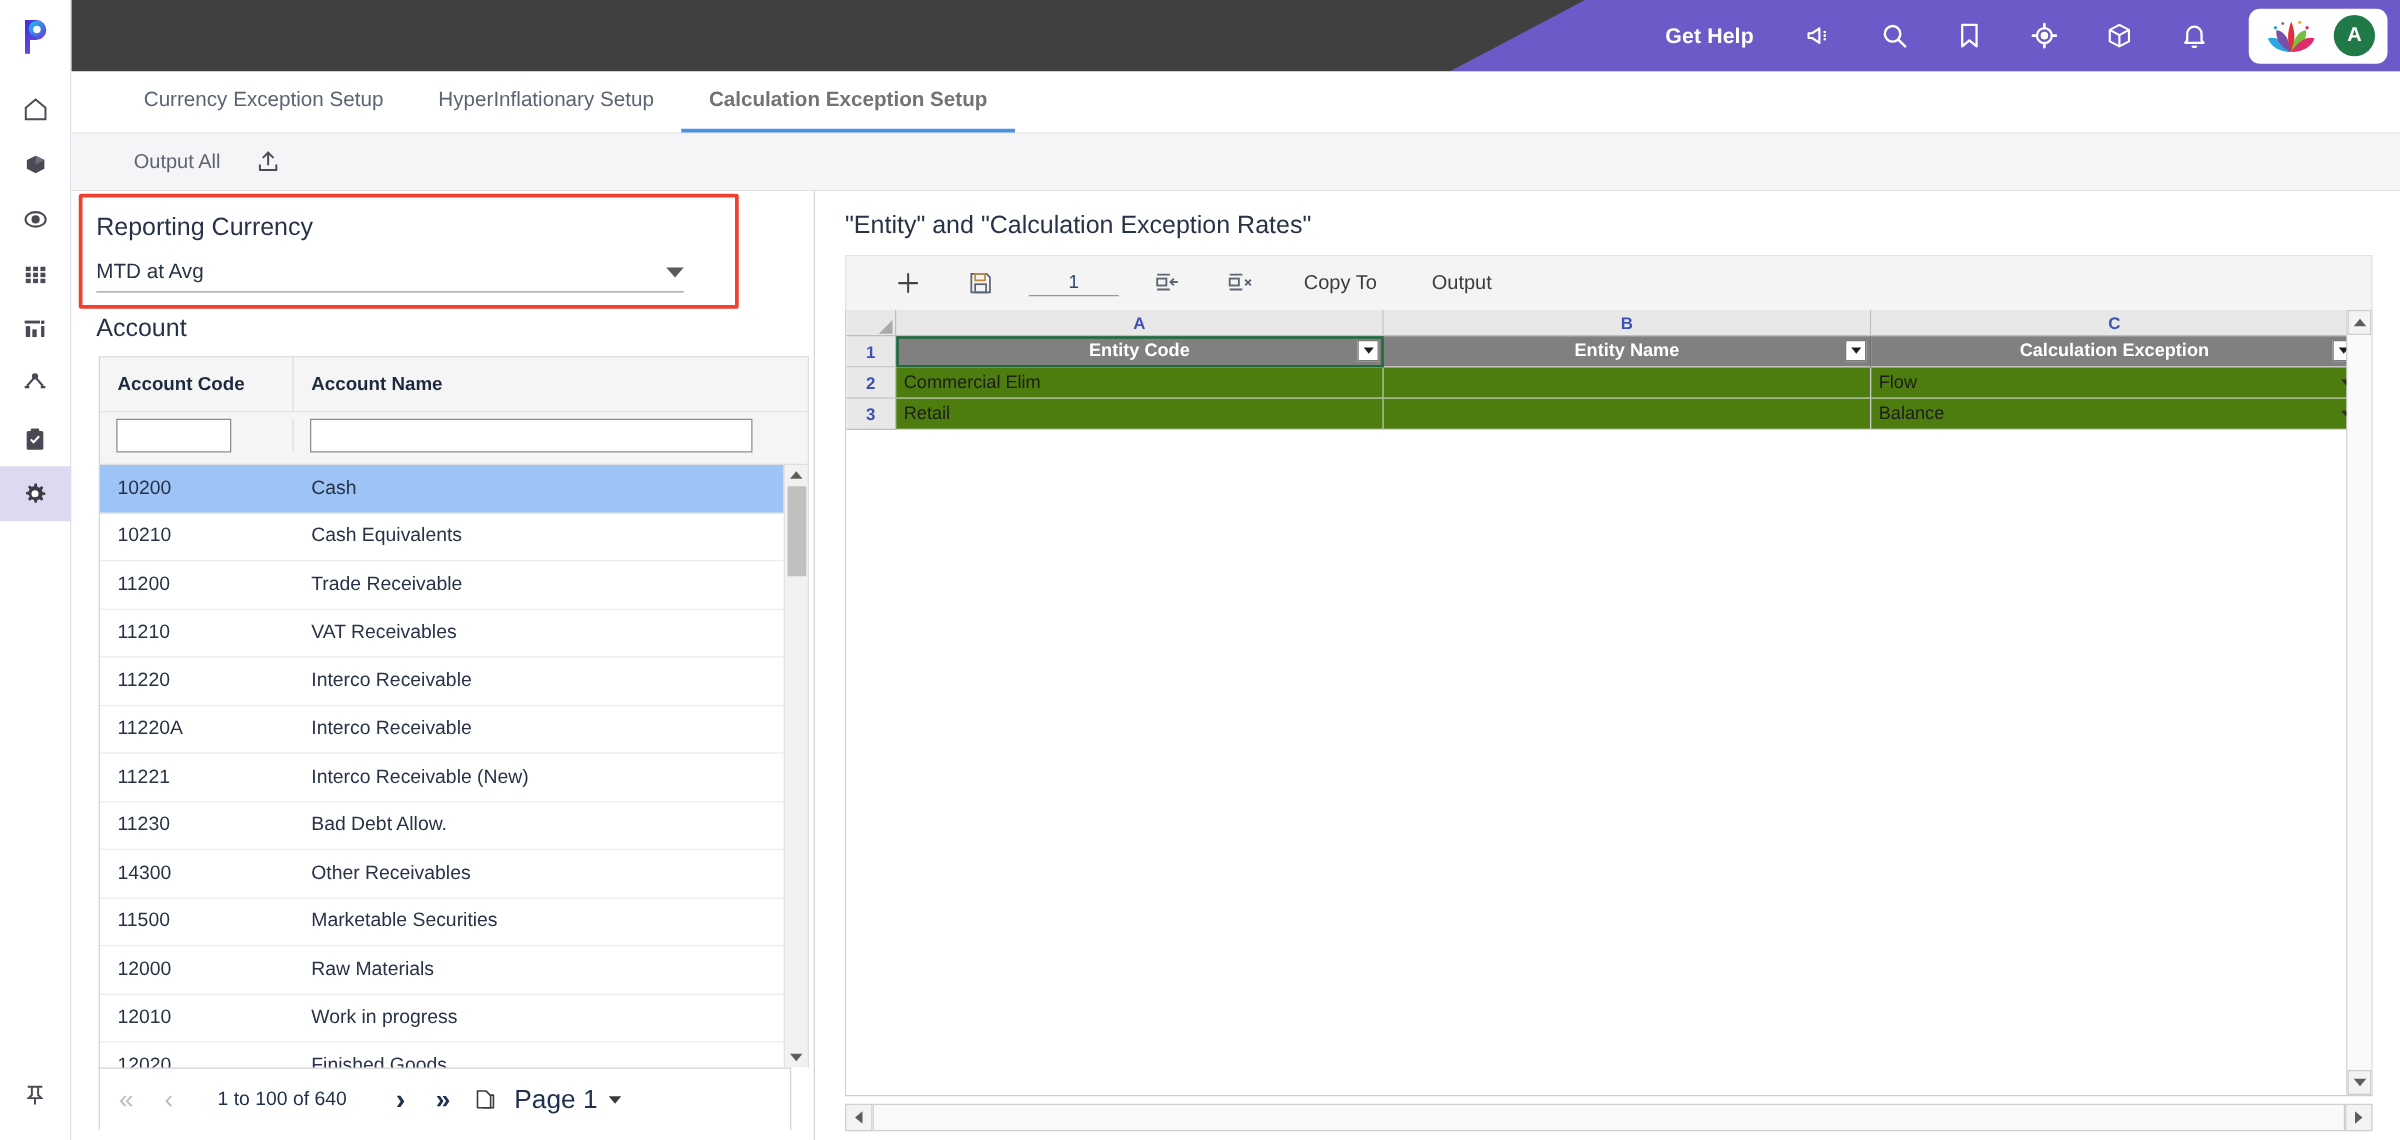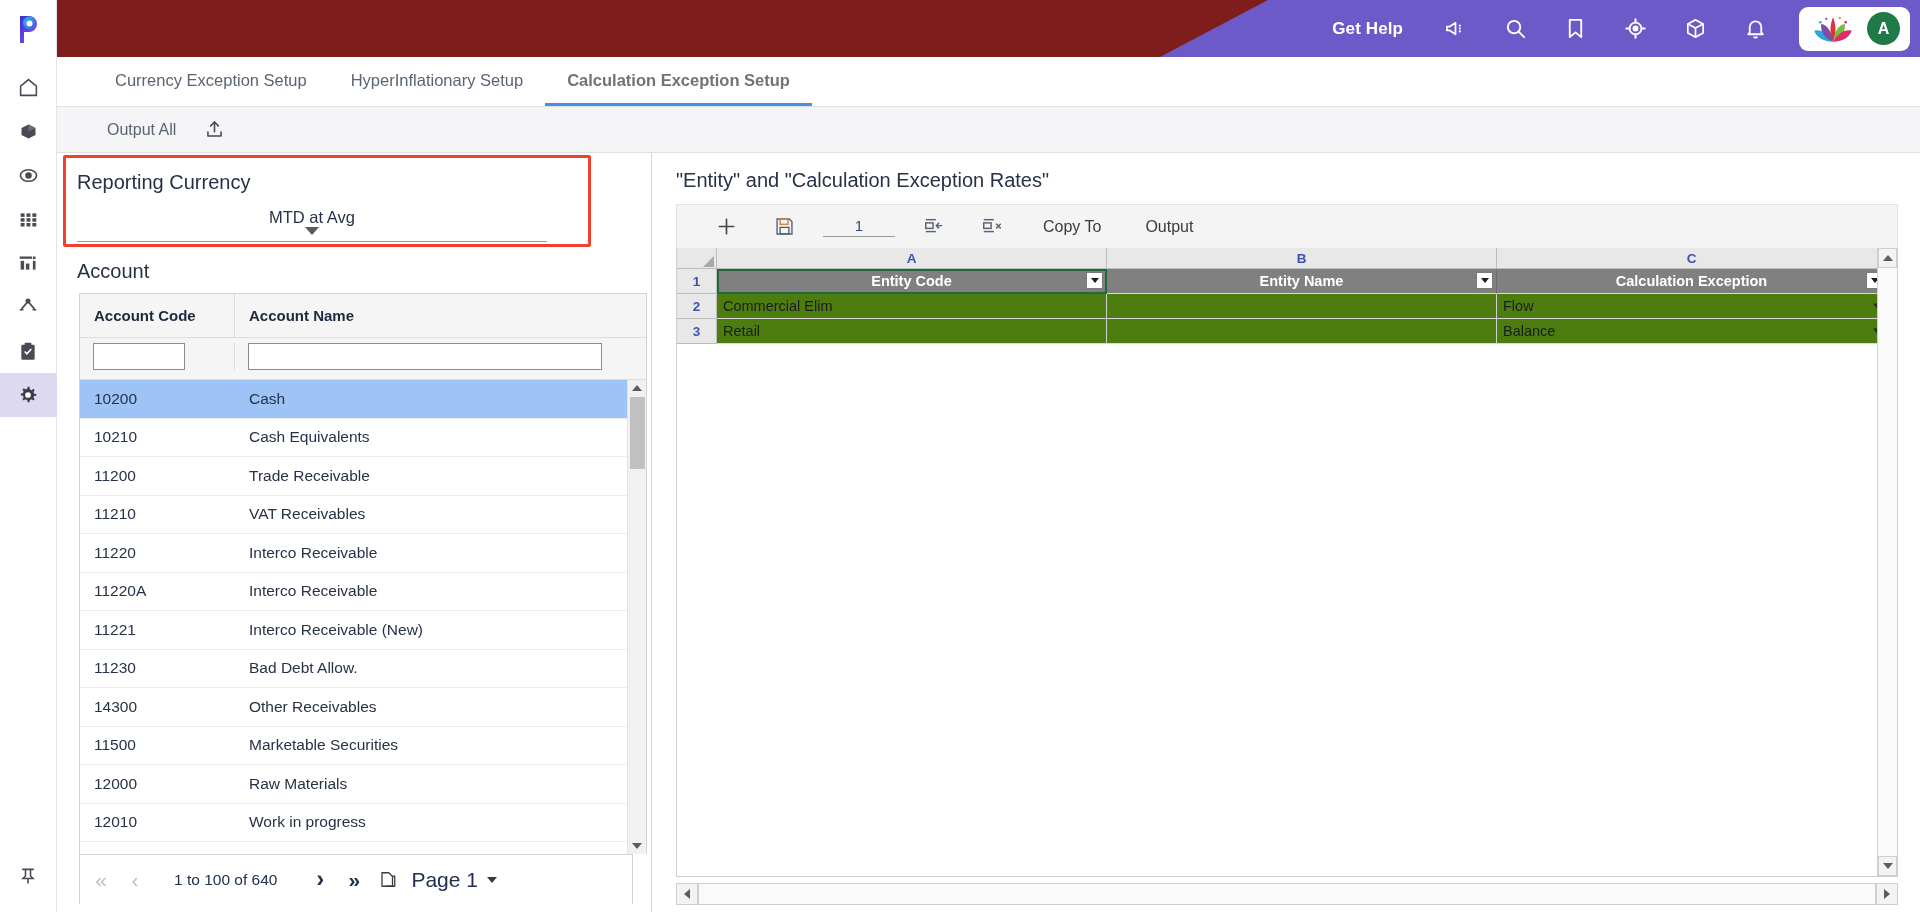--- a/index.html
+++ b/index.html
@@ -27,21 +27,21 @@
   }
   .rail-item.active { background:#dcd9f0; }
   .rail-item svg { display:block; }
   .rail-bottom { margin-top:auto; margin-bottom:14px; }
 
   
   .right { flex:1; display:flex; flex-direction:column; min-width:0; height:912px; }
 
   
   .topbar {
-    height:57px; background:#7f1d1d; position:relative; flex:0 0 57px;
+    height:57px; background:#404040; position:relative; flex:0 0 57px;
     display:flex; align-items:center; justify-content:flex-end;
   }
   .topbar-purple {
     position:absolute; right:0; top:0; height:57px; width:760px;
     background:#6b5ac8;
     clip-path: polygon(108px 0, 100% 0, 100% 100%, 0 100%);
   }
   .topbar-inner {
     position:relative; z-index:2; display:flex; align-items:center; gap:0px;
     height:57px; padding-right:10px;
@@ -88,21 +88,21 @@
   
   .pane-left {
     width:595px; flex:0 0 595px; border-right:1px solid #d6d6d6;
     display:flex; flex-direction:column; min-height:0; background:#fff;
     position:relative;
   }
   .rc-box { padding:18px 20px 14px 20px; }
   .rc-title { font-size:20px; color:#273246; font-weight:400; margin-bottom:14px; }
   .rc-select {
     display:flex; align-items:center; justify-content:space-between;
-    border-bottom:1px solid #9a9a9a; padding-bottom:6px; width:470px; cursor:pointer;flex-direction:column;
+    border-bottom:1px solid #9a9a9a; padding-bottom:6px; width:470px; cursor:pointer;
   }
   .rc-value { font-size:16.5px; color:#273246; }
   .caret-dn { width:0;height:0;border-left:7px solid transparent;border-right:7px solid transparent;border-top:8px solid #5a5a5a; }
   .redbox {
     position:absolute; left:6px; top:2px; width:528px; height:92px;
     border:3px solid #f04030; border-radius:2px; pointer-events:none;
   }
 
   .acct-title { font-size:20px; color:#273246; padding:4px 0 10px 20px; font-weight:400; }
 
@@ -448,20 +448,24 @@
                   <div class="cell c1">11500</div>
                   <div class="cell c2">Marketable Securities</div>
                 </div>
                 <div class="row">
                   <div class="cell c1">12000</div>
                   <div class="cell c2">Raw Materials</div>
                 </div>
                 <div class="row">
                   <div class="cell c1">12010</div>
                   <div class="cell c2">Work in progress</div>
+                </div>
+                <div class="row">
+                  <div class="cell c1">12020</div>
+                  <div class="cell c2">Finished Goods</div>
                 </div>
               </div>
             <div class="vscroll">
               <div class="vs-arrow">
                   <span class="tri-up"></span>
                 </div>
               <div class="vs-thumb"></div>
               <div class="vs-spacer"></div>
               <div class="vs-arrow">
                   <span class="tri-dn"></span>

